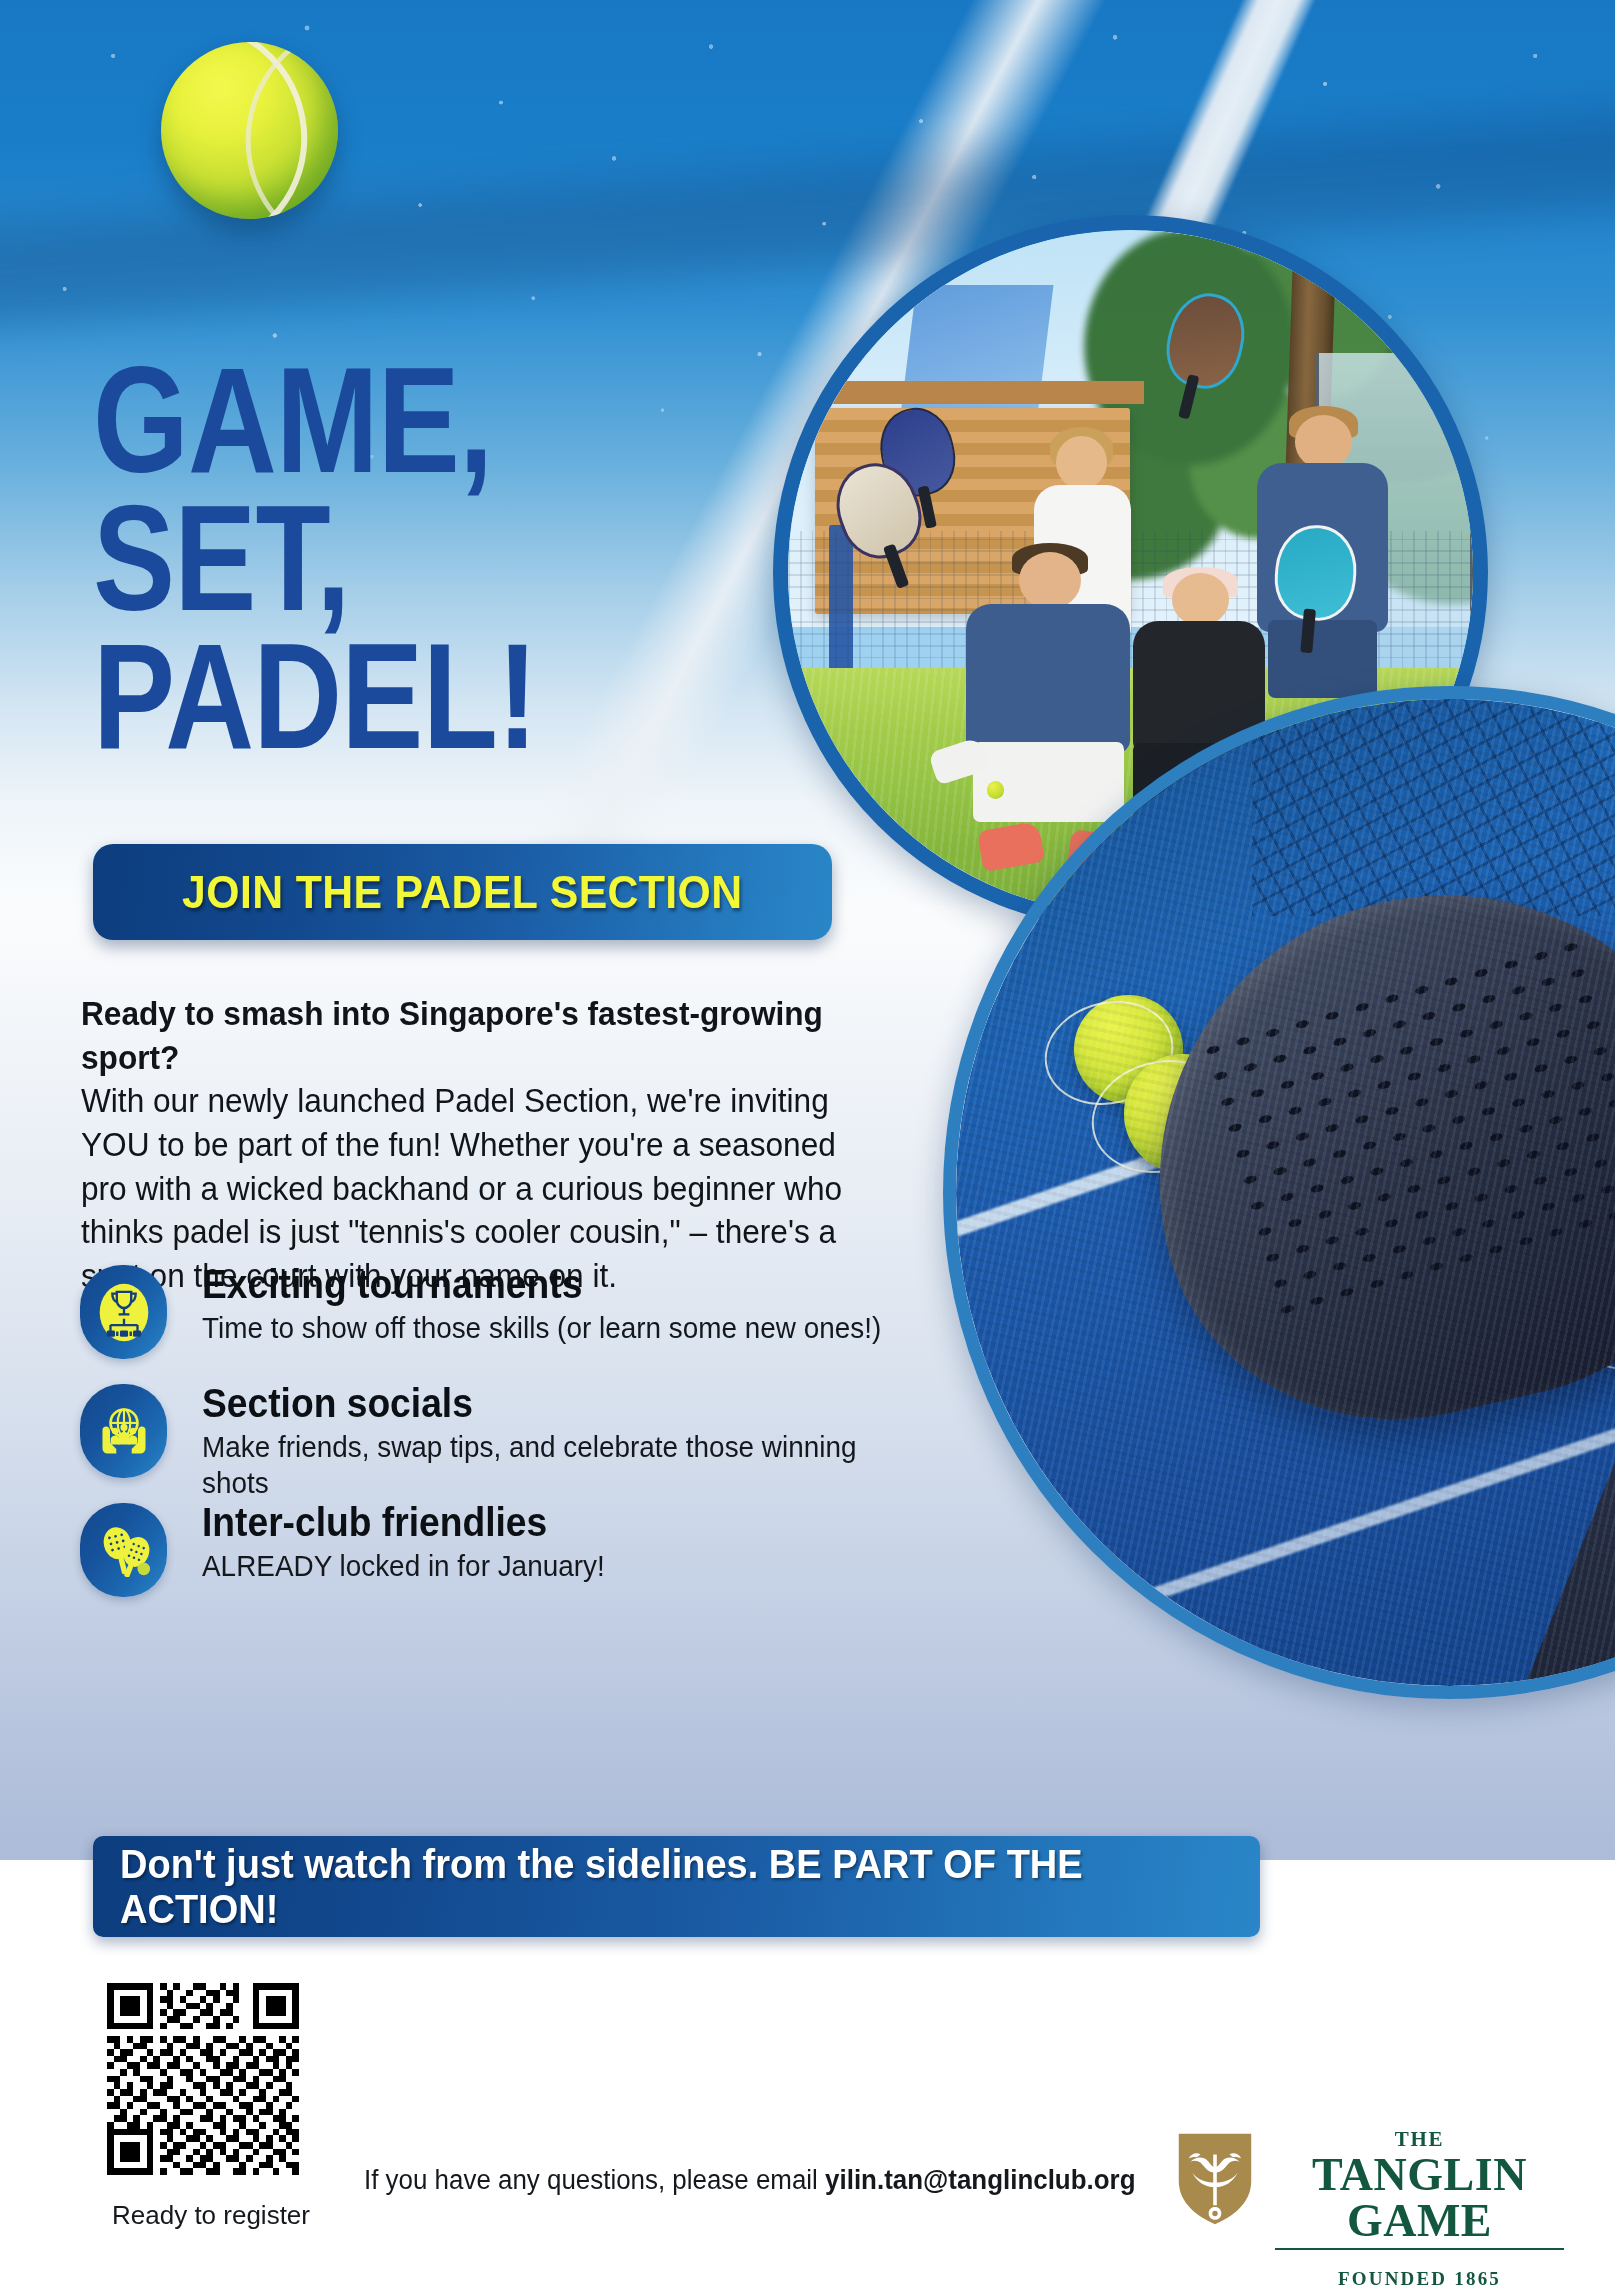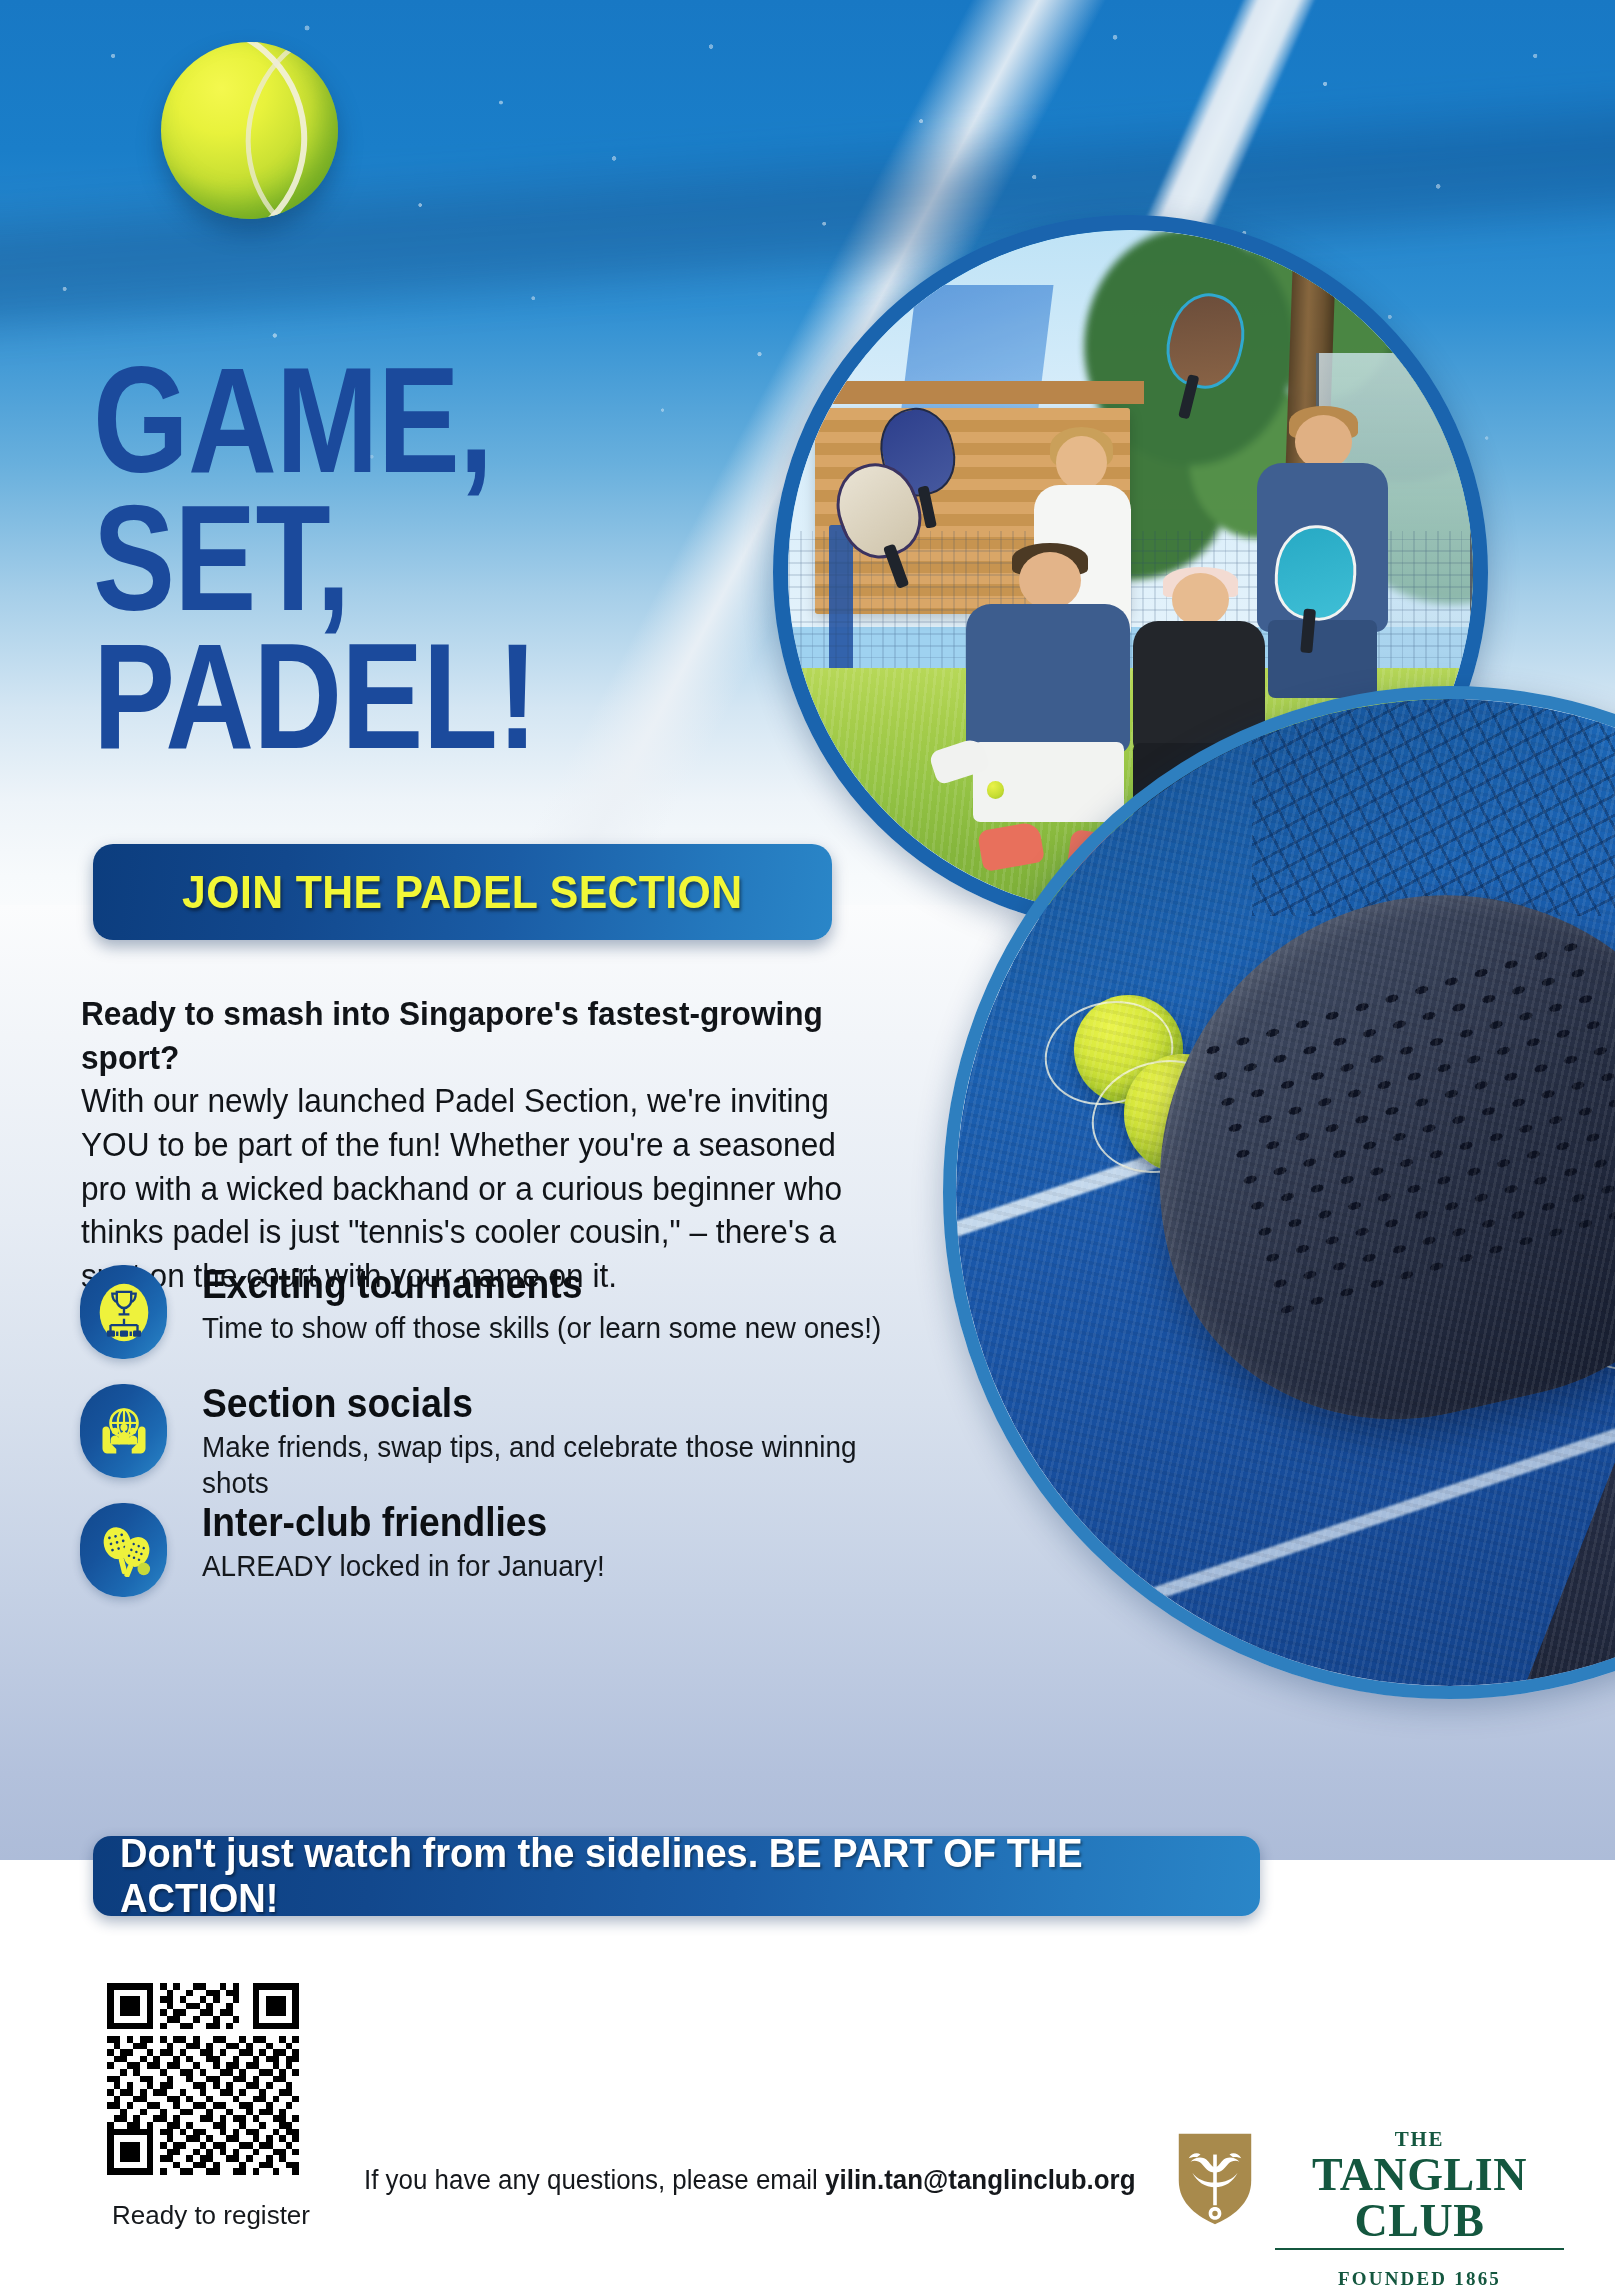--- a/index.html
+++ b/index.html
@@ -252,21 +252,21 @@
     background:linear-gradient(128deg,#12488d 0%,#16539c 36%,#1c69b2 70%,#2a86c8 100%);
     display:flex;align-items:center;justify-content:center;
     box-shadow:0 3.6px 9px rgba(12,45,92,.24);
   }
   .fbadge svg{display:block;}
   .ftext{position:absolute;left:122px;top:-3.6px;transform:scaleX(.93);transform-origin:left top;}
   .ftitle{font-weight:bold;font-size:40px;line-height:1.16;color:#0c0f13;}
   .fdesc{font-size:30px;line-height:1.22;color:#14181d;margin-top:1.8px;}
 
   .banner{
-    position:absolute;left:93px;top:1836px;width:1167px;height:80px;border-radius:18px;
+    position:absolute;left:93px;top:1836px;width:1167px;height:101px;border-radius:10px;
     background:linear-gradient(97deg,#0c3d7e 0%,#12488d 24%,#1a5ca5 55%,#2478bd 84%,#2a86c8 100%);
     box-shadow:0 5.4px 13.6px rgba(10,40,85,.33);
     display:flex;align-items:center;
   }
   .banner span{
     margin-left:27px;font-weight:bold;font-size:40px;color:#ffffff;
     text-shadow:1.8px 1.8px 2.7px rgba(0,0,0,.4);transform:scaleX(.95);transform-origin:left center;
   }
 
   
@@ -753,20 +753,20 @@
       <g fill="#ffffff">
         <path d="M41 26h4v56h-4z"></path>
         <path d="M43 84c-4 0-7 3-7 7s3 7 7 7 7-3 7-7-3-7-7-7zm0 4a3 3 0 110 6 3 3 0 010-6z"></path>
         <path d="M16 34c6-6 14-6 19-1 3 3 5 7 8 7s5-4 8-7c5-5 13-5 19 1-4-2-9-1-12 2-4 4-7 10-15 10s-11-6-15-10c-3-3-8-4-12-2z"></path>
         <path d="M14 30c3-5 9-7 13-4l-4 3c-3-1-6 0-9 1zM72 30c-3-5-9-7-13-4l4 3c3-1 6 0 9 1z"></path>
         <path d="M18 46c5 7 14 11 25 11s20-4 25-11c-5 10-14 16-25 16s-20-6-25-16z"></path>
       </g>
     </svg>
     <div class="lt">
       <div class="the">THE</div>
-      <div class="main">TANGLIN CLUB</div>
+      <div class="main">TANGLIN GAME</div>
       <div class="rule"></div>
       <div class="found">FOUNDED 1865</div>
     </div>
   </div>
 
 </div>
 
 
 </body></html>

